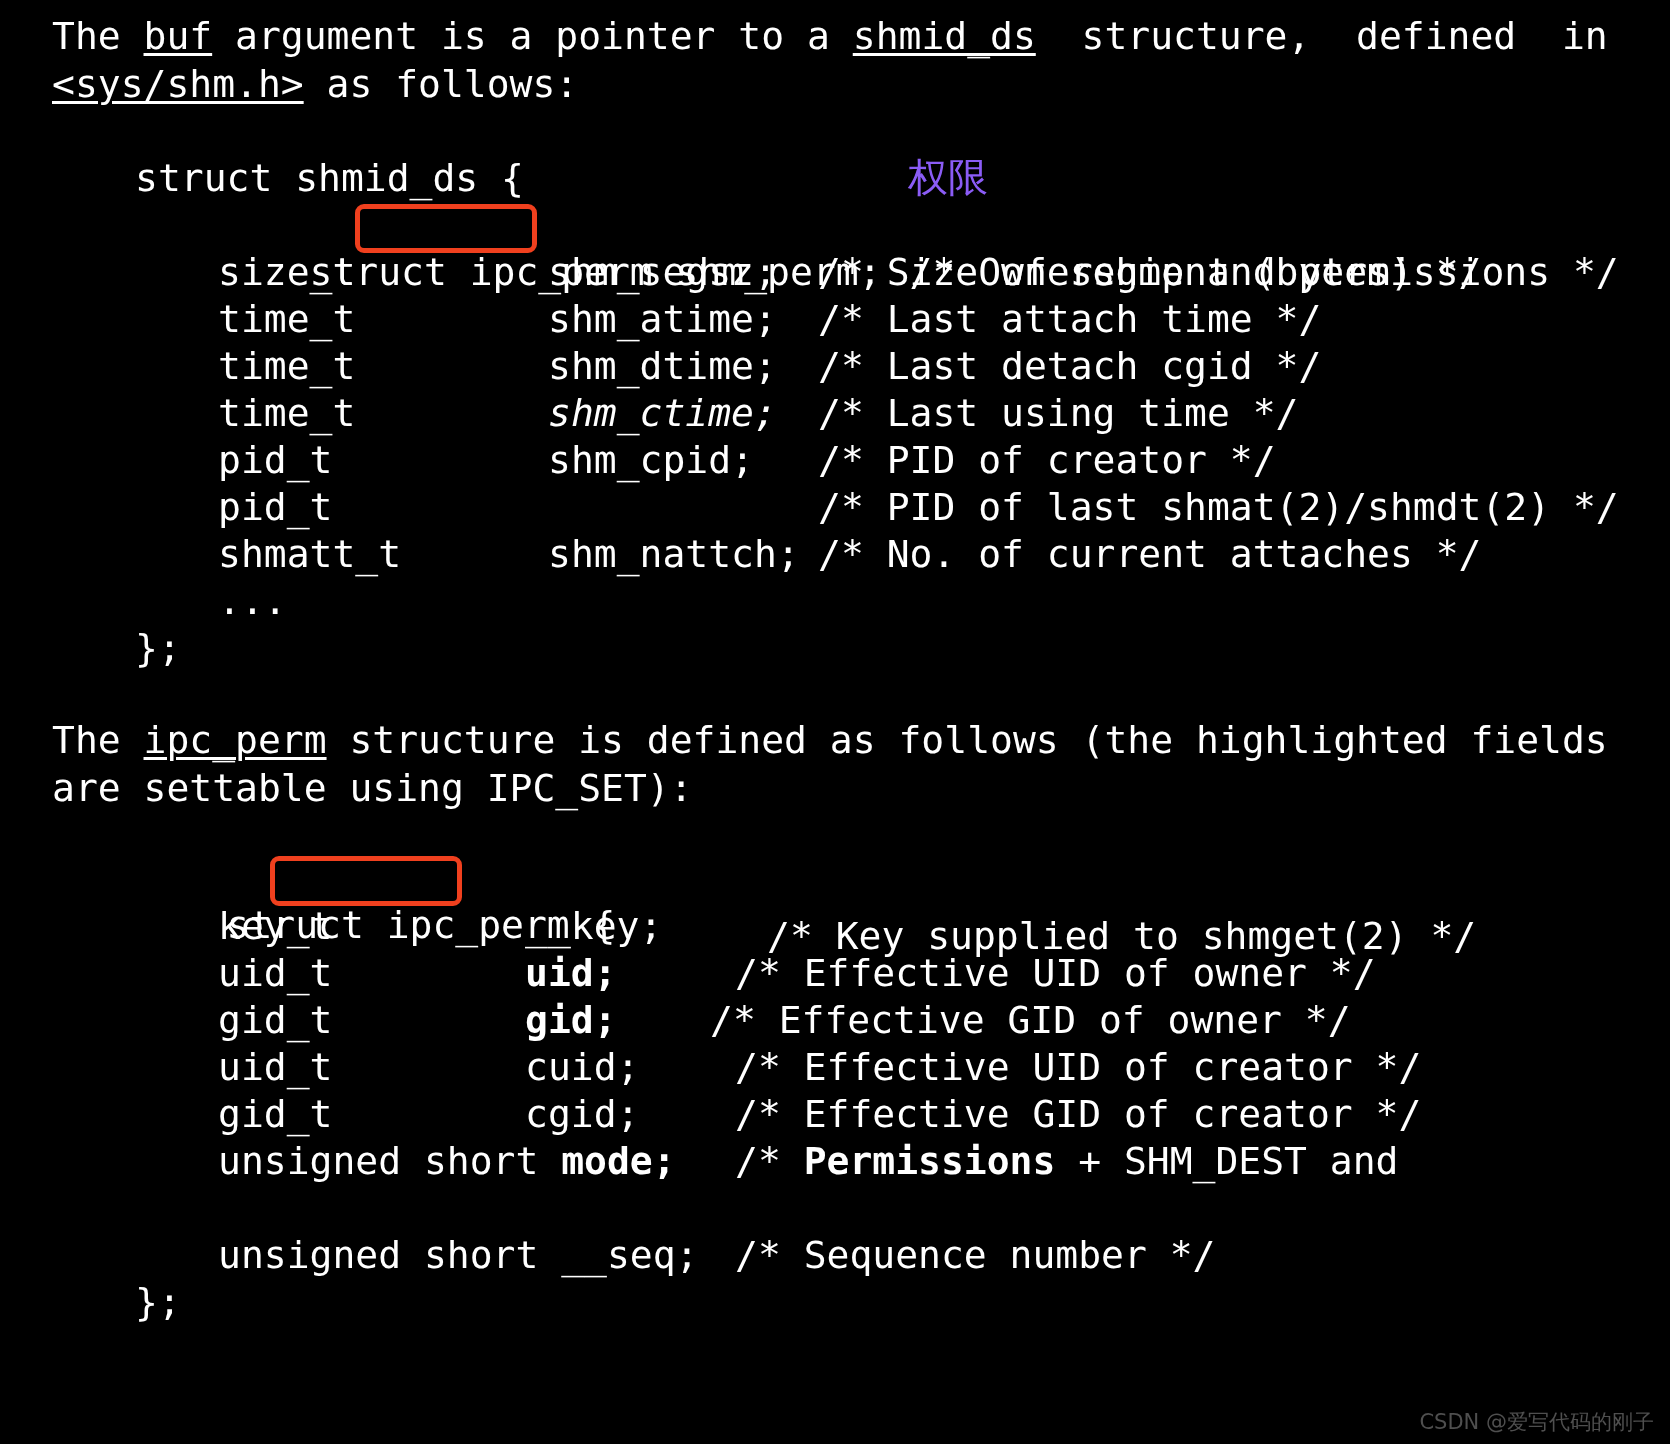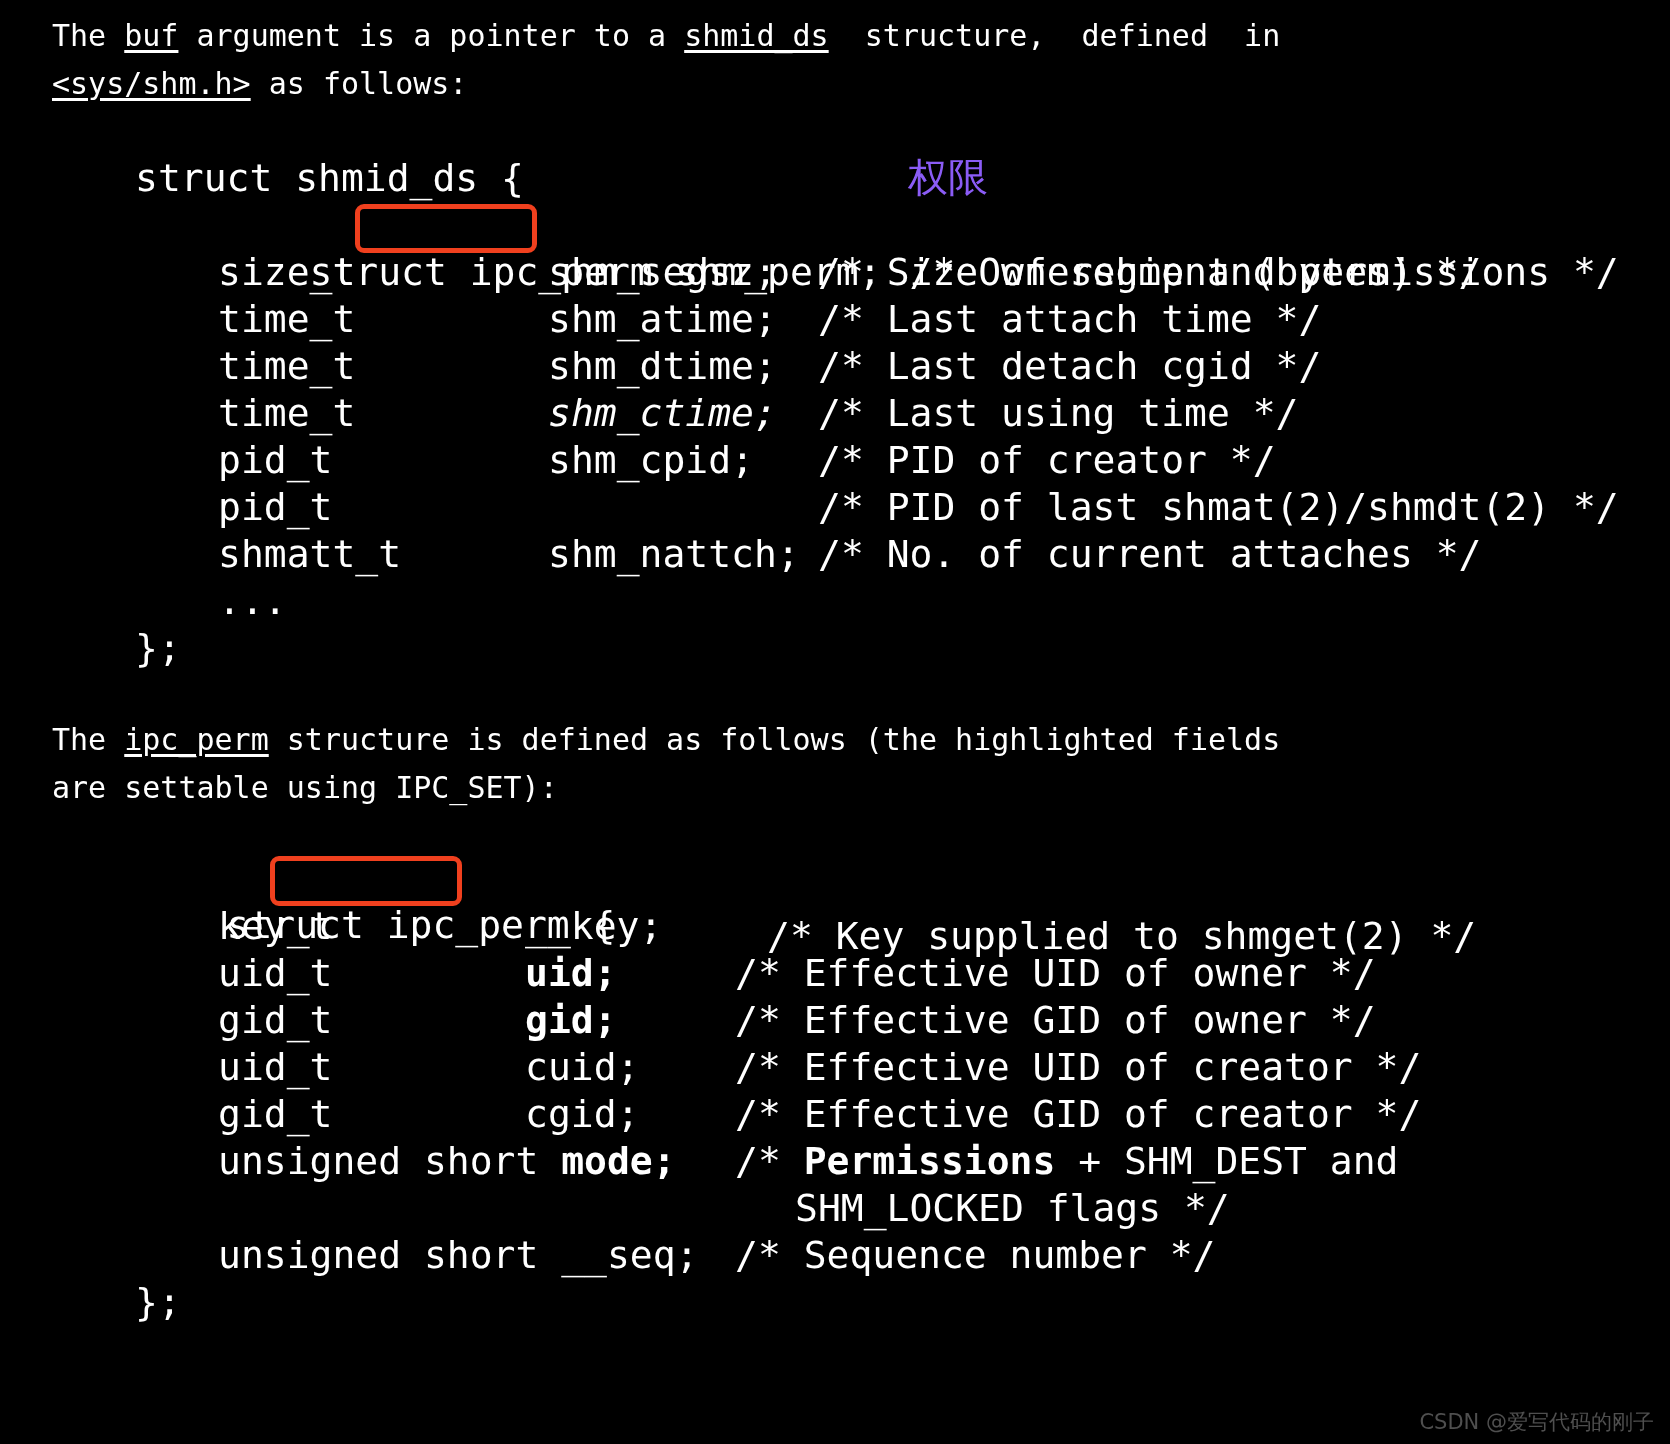--- a/index.html
+++ b/index.html
@@ -26,21 +26,21 @@
     left: 0;
     white-space: pre;
     font-size: 38px;
     line-height: 47px;
     letter-spacing: 0px;
     color: #ffffff;
   }
   .para {
     position: absolute;
     white-space: pre;
-    font-size: 30px;
+    font-size: 38px;
     line-height: 48px;
   }
   .u {
     text-decoration: underline;
     text-underline-offset: 4px;
     text-decoration-thickness: 3px;
   }
   .b {
     font-weight: bold;
   }
@@ -131,33 +131,32 @@
   <div class="line" style="left:218px; top:903px;"><span>key_t</span></div>
   <div class="line" style="left:525px; top:903px;"><span>__key;</span></div>
   <div class="line" style="left:735px; top:913px;margin-left:32px;"><span>/* Key supplied to shmget(2) */</span></div>
 
   <div class="line" style="left:218px; top:950px;"><span>uid_t</span></div>
   <div class="line b" style="left:525px; top:950px;"><span>uid;</span></div>
   <div class="line" style="left:735px; top:950px;"><span>/* Effective UID of owner */</span></div>
 
   <div class="line" style="left:218px; top:997px;"><span>gid_t</span></div>
   <div class="line b" style="left:525px; top:997px;"><span>gid;</span></div>
-  <div class="line" style="left:735px; top:997px;text-align:center;"><span>/* Effective GID of owner */</span></div>
+  <div class="line" style="left:710px; top:997px;text-align:center;"><span>/* Effective GID of owner */</span></div>
 
   <div class="line" style="left:218px; top:1044px;"><span>uid_t</span></div>
   <div class="line" style="left:525px; top:1044px;"><span>cuid;</span></div>
   <div class="line" style="left:735px; top:1044px;"><span>/* Effective UID of creator */</span></div>
 
   <div class="line" style="left:218px; top:1091px;"><span>gid_t</span></div>
   <div class="line" style="left:525px; top:1091px;"><span>cgid;</span></div>
   <div class="line" style="left:735px; top:1091px;"><span>/* Effective GID of creator */</span></div>
 
   <div class="line" style="left:218px; top:1138px;"><span>unsigned short </span><span class="b">mode;</span></div>
   <div class="line" style="left:735px; top:1138px;"><span>/* </span><span class="b">Permissions</span><span> + SHM_DEST and</span></div>
-  <div class="line" style="left:795px; top:1185px;"><span>SHM_LOCKED flags */</span></div>
 
   <div class="line" style="left:218px; top:1232px;"><span>unsigned short </span><span>__seq;</span></div>
   <div class="line" style="left:735px; top:1232px;"><span>/* Sequence number */</span></div>
 
   <div class="line" style="left:135px; top:1279px;"><span>};</span></div>
 
   <div class="watermark"><span>CSDN @爱写代码的刚子</span></div>
 
 </div>
 

